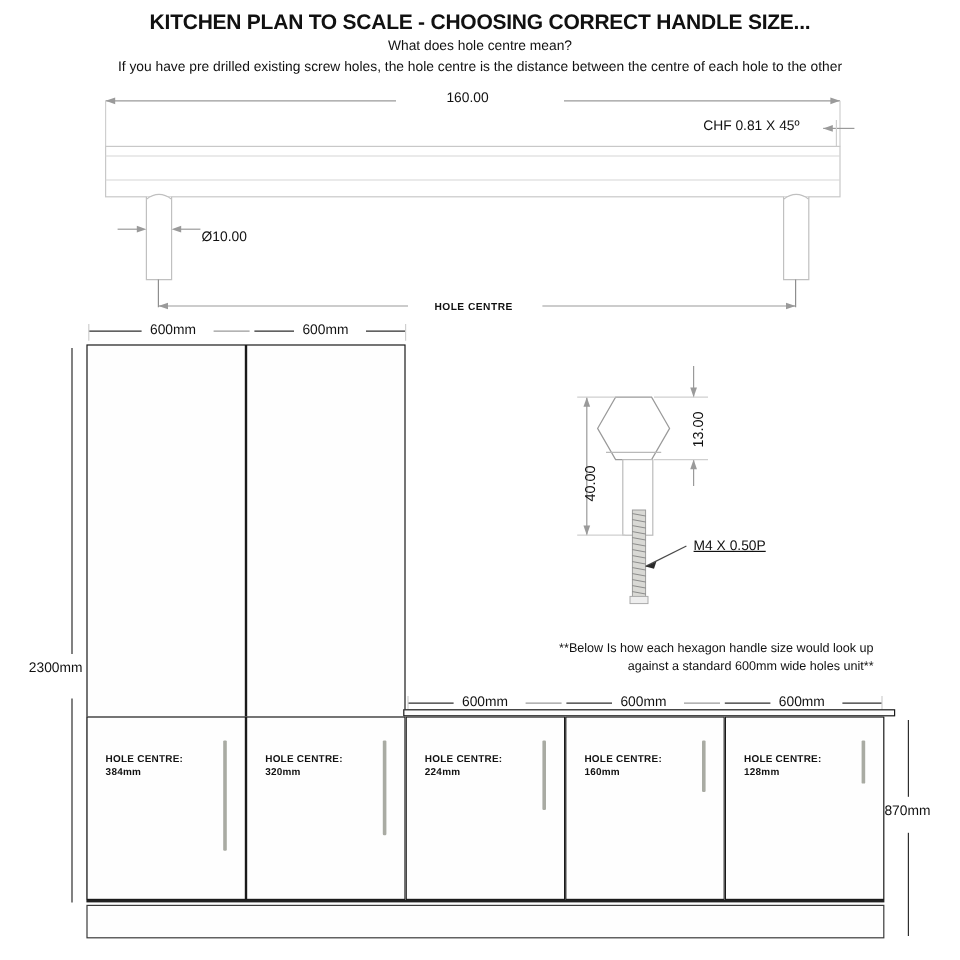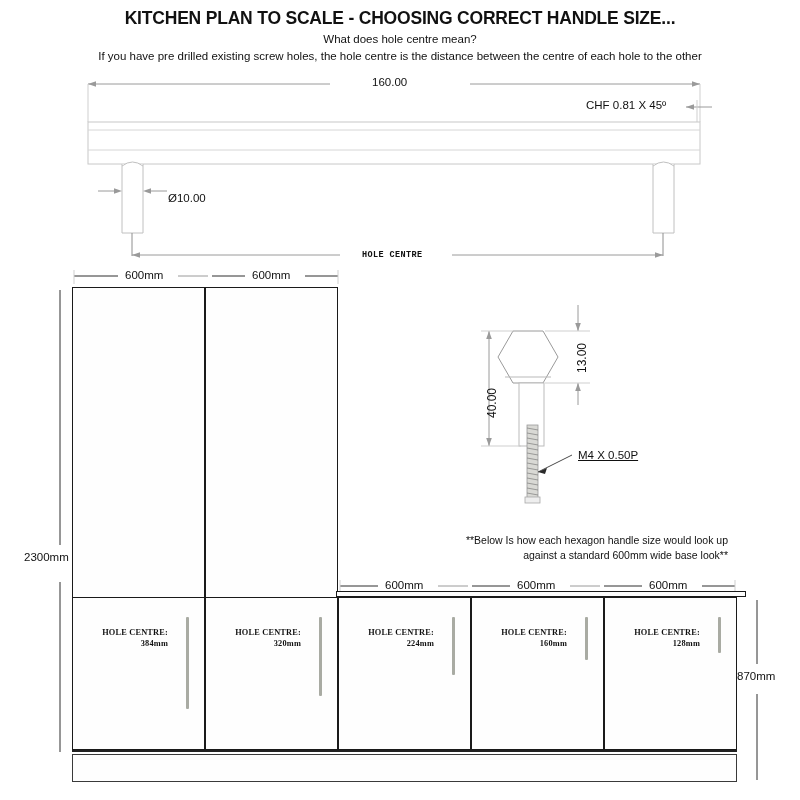--- a/index.html
+++ b/index.html
@@ -10,40 +10,40 @@
   
   .title{position:absolute;left:0;top:8px;width:800px;text-align:center;
          font-size:17.5px;font-weight:600;letter-spacing:-0.2px;color:#111;}
   .sub1{position:absolute;left:0;top:33px;width:800px;text-align:center;
         font-size:11.5px;color:#111;}
   .sub2{position:absolute;left:0;top:50px;width:800px;text-align:center;
         font-size:11.5px;color:#111;}
 
   .dimtxt{position:absolute;font-size:11.5px;color:#111;white-space:nowrap;}
   .boldtxt{position:absolute;font-size:8.5px;font-weight:700;color:#111;
-           letter-spacing:0.4px;white-space:nowrap;font-family:Liberation Mono, monospace;}
+           letter-spacing:0.4px;white-space:nowrap;}
   .note{position:absolute;font-size:10.5px;color:#111;text-align:right;
         line-height:15px;white-space:nowrap;}
   .vtxt{position:absolute;font-size:12px;color:#111;white-space:nowrap;
         transform:rotate(-90deg);transform-origin:left top;}
 
   
   .ln{position:absolute;background:#9a9a9a;}
   .ln-h{height:1px;}
   .ln-dark{background:#222;}
 
   
   .cab{position:absolute;background:#fefefe;border:1.6px solid #1a1a1a;box-sizing:border-box;}
   .cab-thin{position:absolute;background:#fefefe;border:1px solid #3a3a3a;box-sizing:border-box;}
 
   
   .dhandle{position:absolute;width:2.6px;background:#a9aba3;border-radius:1px;}
 
   .hc-label{position:absolute;font-size:8.3px;font-weight:700;color:#111;
-            text-align:right;line-height:11px;letter-spacing:0.2px;white-space:nowrap;font-family:Liberation Serif, serif;}
+            text-align:left;line-height:11px;letter-spacing:0.2px;white-space:nowrap;}
 
   svg{position:absolute;left:0;top:0;overflow:visible;}
 </style>
 </head>
 <body>
 
 <div class="stage">
 
   <div class="title">KITCHEN PLAN TO SCALE - CHOOSING CORRECT HANDLE SIZE...</div>
   <div class="sub1">What does hole centre mean?</div>
@@ -154,21 +154,21 @@
 
     <line x1="538" y1="472" x2="572" y2="455" stroke="#4a4a4a" stroke-width="1"></line>
     <path d="M538,472 L547,468 L545,474 Z" fill="#2a2a2a"></path>
   </svg>
   <div class="vtxt" style="left:485px;top:418px;">40.00</div>
   <div class="vtxt" style="left:575px;top:373px;">13.00</div>
   <div class="dimtxt" style="left:578px;top:449px;text-decoration:underline;">M4 X 0.50P</div>
 
   <div class="note" style="left:408px;top:533px;width:320px;">
     <span>**Below Is how each hexagon handle size would look up</span><br>
-    <span>against a standard 600mm wide base look**</span>
+    <span>against a standard 600mm wide holes unit**</span>
   </div>
 
   <svg width="800" height="800">
     <line x1="340" y1="586" x2="378" y2="586" stroke="#2e2e2e" stroke-width="1"></line>
     <line x1="438" y1="586" x2="468" y2="586" stroke="#9a9a9a" stroke-width="1"></line>
     <line x1="472" y1="586" x2="510" y2="586" stroke="#2e2e2e" stroke-width="1"></line>
     <line x1="570" y1="586" x2="600" y2="586" stroke="#9a9a9a" stroke-width="1"></line>
     <line x1="604" y1="586" x2="642" y2="586" stroke="#2e2e2e" stroke-width="1"></line>
     <line x1="702" y1="586" x2="735" y2="586" stroke="#2e2e2e" stroke-width="1"></line>
     <line x1="340" y1="580" x2="340" y2="594" stroke="#cfcfcf" stroke-width="1"></line>

